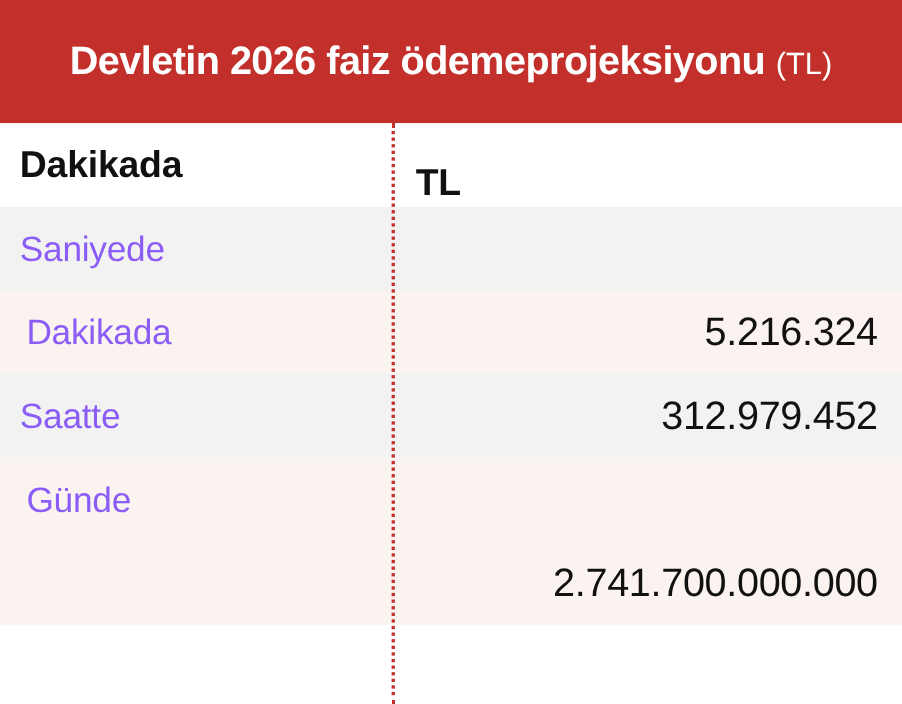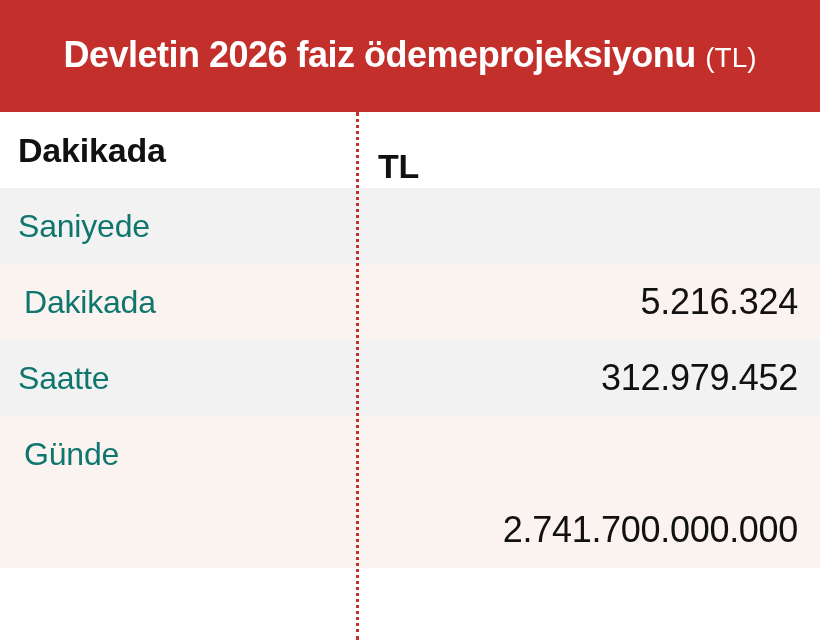--- a/index.html
+++ b/index.html
@@ -77,21 +77,21 @@
     background: #f2f2f2;
   }
   .row.even {
     background: #fbf3f0;
     padding-left: 24px;
   }
   .cell-label {
     width: 338px;
     flex: none;
     font-size: 32px;
-    color: #0f766e;
+    color: #8b5cf6;
     letter-spacing: -0.2px;
     white-space: nowrap;
   }
   .cell-value {
     flex: 1;
     text-align: right;
     font-size: 36px;
     color: #111111;
     letter-spacing: -0.3px;
     white-space: nowrap;

